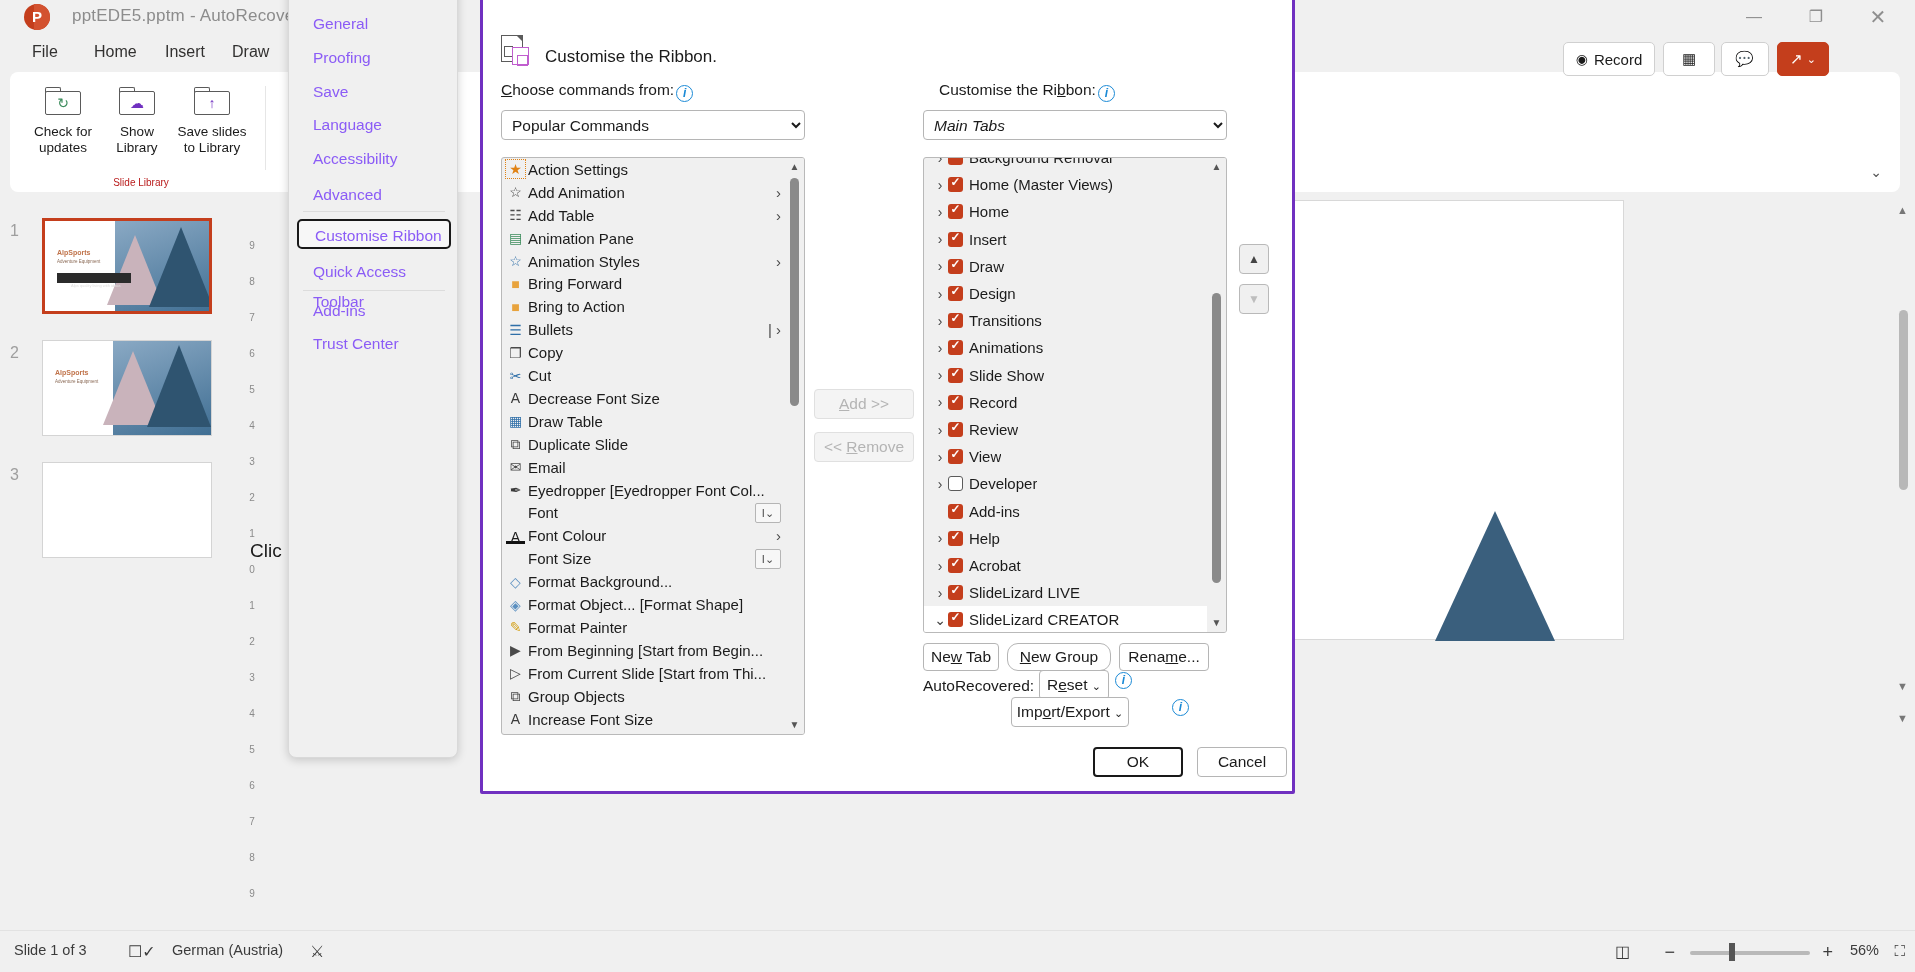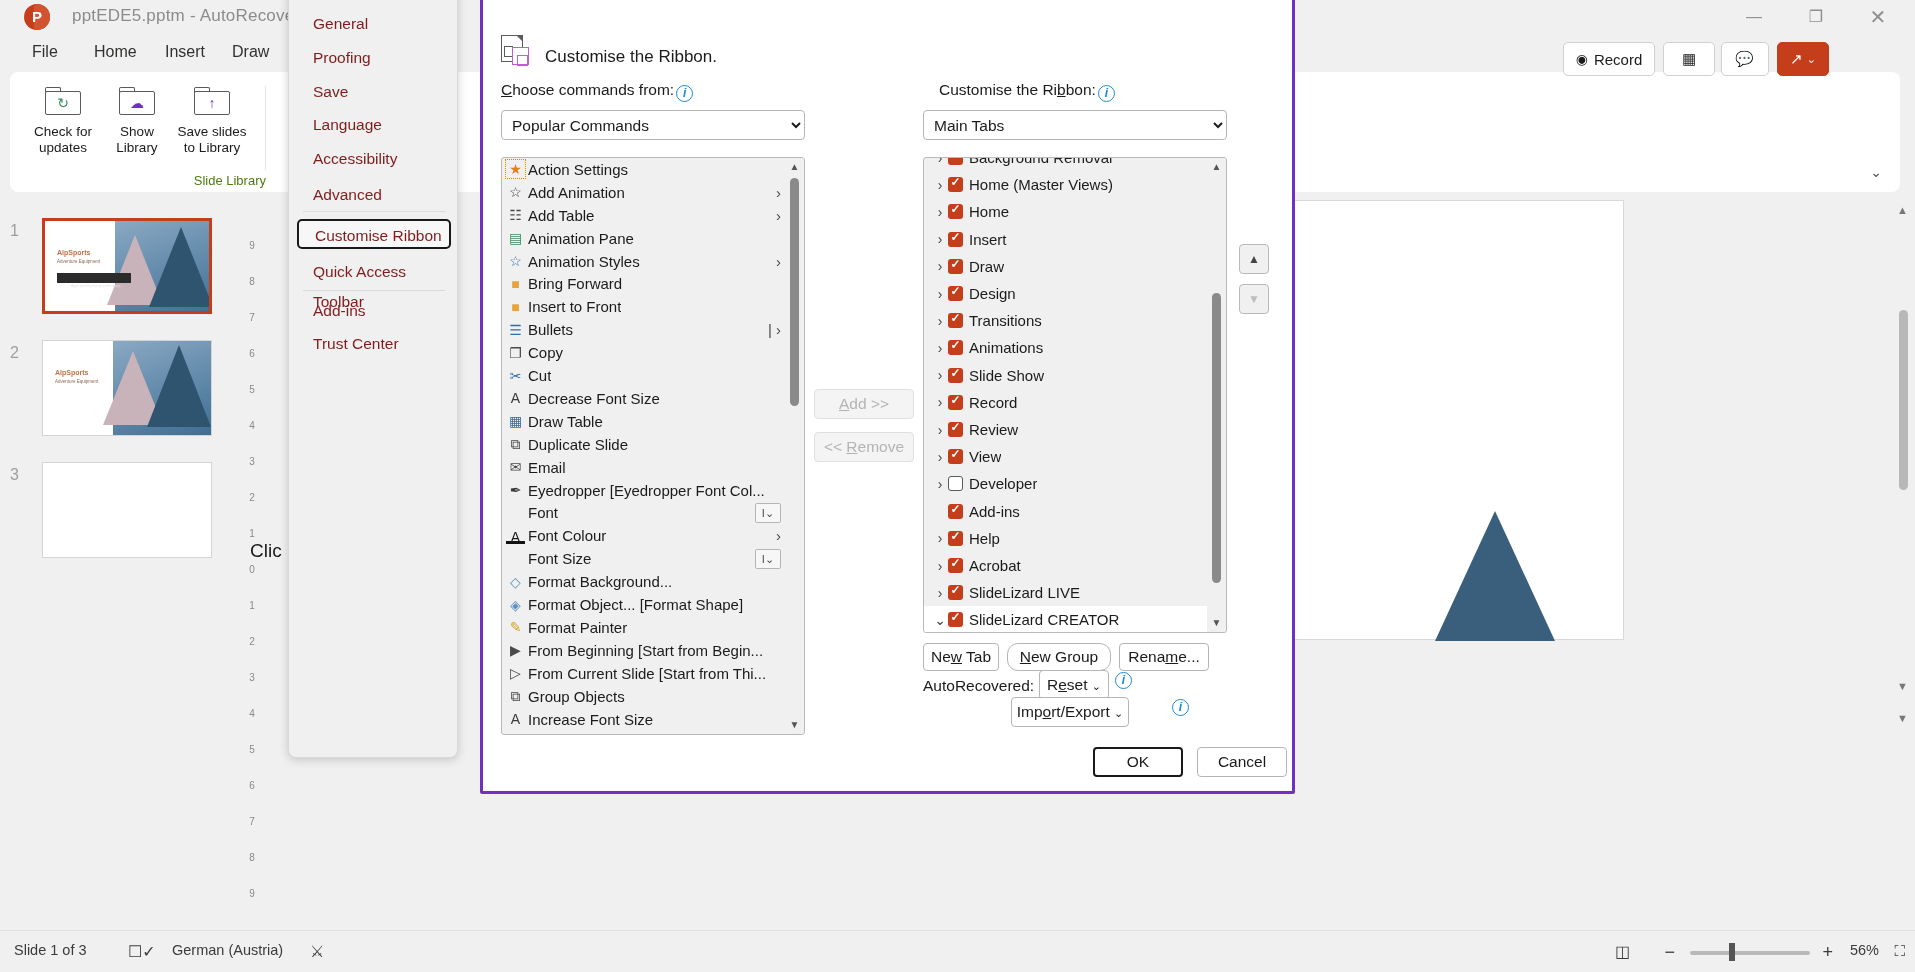--- a/index.html
+++ b/index.html
@@ -28,21 +28,21 @@
 
   .ribbon-tabs { position:absolute; left:0; top:34px; height:36px; width:1915px; }
   .rtab { position:absolute; top:4px; height:28px; line-height:28px; font-size:16px; color:#323130; padding:0 10px; }
 
   .ribbon-body { position:absolute; left:10px; top:72px; width:1890px; height:120px;
         background:#ffffff; border-radius:8px; }
   .rgroup { position:absolute; top:0; height:120px; }
   .rgroup .sep { position:absolute; right:0; top:14px; width:1px; height:84px; background:#e6e6e6; }
   .rbtn { position:absolute; top:8px; width:78px; text-align:center; font-size:13.5px; color:#1b1b1b; line-height:16px;}
   .rbtn .gicon { height:40px; display:flex; align-items:center; justify-content:center; margin-bottom:4px;}
-  .rgroup .glabel { position:absolute; bottom:4px; width:100%; text-align:right; font-size:13px; color:#4d7c0f; }
+  .rgroup .glabel { position:absolute; bottom:4px; width:100%; text-align:center; font-size:10px; color:#b91c1c; }
 
   .folder { position:relative; width:36px; height:30px; }
   .folder .fb { position:absolute; left:0; top:6px; width:36px; height:24px; border:1.6px solid #5a5a5a; border-radius:2px; background:#fff;}
   .folder .ft { position:absolute; left:0; top:2px; width:16px; height:7px; border:1.6px solid #5a5a5a; border-bottom:none; border-radius:2px 2px 0 0; background:#fff;}
   .folder .fg { position:absolute; left:9px; top:10px; width:18px; height:16px; display:flex; align-items:center; justify-content:center; font-size:14px;}
 
   
   .slidepane { position:absolute; left:0; top:200px; width:240px; height:730px; background:#f0f0f0; }
   .thumbrow { position:absolute; left:0; width:240px; }
   .thumbnum { position:absolute; left:10px; top:4px; font-size:16px; color:#9e9e9e; }
@@ -68,21 +68,21 @@
   .trb { position:absolute; top:0; height:34px; border:1px solid #d0d0d0; border-radius:5px; background:#fff;
       display:flex; align-items:center; justify-content:center; font-size:15px; color:#1b1b1b;}
 
   
   #options-nav {
     position:absolute; left:288px; top:-22px; width:170px; height:780px;
     background:#f0f0f0; border:1px solid #d9d9d9; border-radius:8px;
     box-shadow:0 2px 10px rgba(0,0,0,.18);
   }
   .nav-item { position:absolute; left:8px; width:154px; height:30px; line-height:30px;
-     padding-left:16px; font-size:15.5px; color:#7f1d1d; border-radius:4px;}
+     padding-left:16px; font-size:15.5px; color:#8b5cf6; border-radius:4px;}
   .nav-item.active { border:2px solid #191919; border-radius:5px; background:#f7f7f7; font-weight:normal;}
   .nav-sep { position:absolute; left:14px; width:142px; height:1px; background:#dcdcdc;}
 
   
   #ribbon-dialog {
     position:absolute; left:480px; top:-6px; width:815px; height:800px;
     background:#fff; border:3px solid #7030c0; border-radius:2px;
   }
   .dlg-head { position:absolute; left:18px; top:30px; height:40px; display:flex; align-items:flex-end; }
   .dlg-head .htxt { font-size:17px; color:#1b1b1b; margin-left:14px;}
@@ -331,21 +331,21 @@
   </div>
 
   <div class="lbl" style="left:18px; top:84px;">
     <u>C</u><span>hoose commands from:</span><span class="info-i">i</span>
   </div>
   <select class="combo" style="left:18px; top:113px; width:304px;" id="left-select"><option>Popular Commands</option><option>All Commands</option><option>Commands Not in the Ribbon</option><option>Macros</option><option>File Tab</option><option>All Tabs</option><option>Main Tabs</option><option>Tool Tabs</option><option>Custom Tabs and Groups</option></select>
 
   <div class="lbl" style="left:440px; top:84px;margin-left:16px;">
     <span>Customise the Ri</span><u>b</u><span>bon:</span><span class="info-i">i</span>
   </div>
-  <select class="combo" style="left:440px; top:113px; width:304px;" id="right-select"><option>Main Tabs</option><option>Tool Tabs</option><option>All Tabs</option></select>
+  <select class="combo" style="left:440px; top:113px; width:304px;font-style:italic;" id="right-select"><option>Main Tabs</option><option>Tool Tabs</option><option>All Tabs</option></select>
 
   <div class="listbox" style="left:18px; top:160px; width:304px; height:578px;">
     <div id="left-list" style="position:absolute;left:0;top:0;right:19px;height:100%;">
         <div class="lrow" style="top: 0px;">
           <span class="ic" style="color: rgb(224, 130, 20); font-size: 14px; line-height: 18px; text-align: center; outline: rgb(224, 130, 20) dotted 1px;">★</span>
           <span class="nm">Action Settings</span>
         </div>
         <div class="lrow" style="top: 22.9px;">
           <span class="ic" style="color: rgb(58, 58, 58); font-size: 14px; line-height: 18px; text-align: center;">☆</span>
           <span class="nm">Add Animation</span>
@@ -364,21 +364,21 @@
           <span class="ic" style="color: rgb(47, 111, 168); font-size: 14px; line-height: 18px; text-align: center;">☆</span>
           <span class="nm">Animation Styles</span>
           <span class="sub">›</span>
         </div>
         <div class="lrow" style="top: 114.5px;">
           <span class="ic" style="color: rgb(232, 163, 61); font-size: 14px; line-height: 18px; text-align: center;">■</span>
           <span class="nm">Bring Forward</span>
         </div>
         <div class="lrow" style="top: 137.4px;">
           <span class="ic" style="color: rgb(232, 163, 61); font-size: 14px; line-height: 18px; text-align: center;">■</span>
-          <span class="nm">Insert to Front</span>
+          <span class="nm">Bring to Action</span>
         </div>
         <div class="lrow" style="top: 160.3px;">
           <span class="ic" style="color: rgb(47, 111, 168); font-size: 14px; line-height: 18px; text-align: center;">☰</span>
           <span class="nm">Bullets</span>
           <span class="sub">| ›</span>
         </div>
         <div class="lrow" style="top: 183.2px;">
           <span class="ic" style="color: rgb(74, 74, 74); font-size: 14px; line-height: 18px; text-align: center;">❐</span>
           <span class="nm">Copy</span>
         </div>

